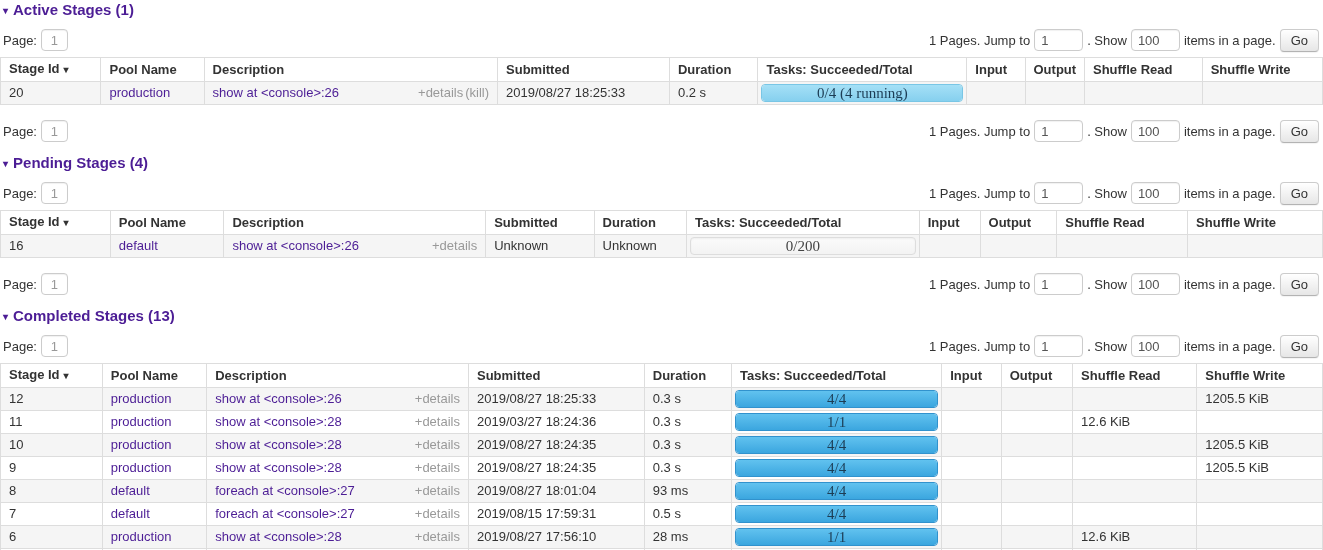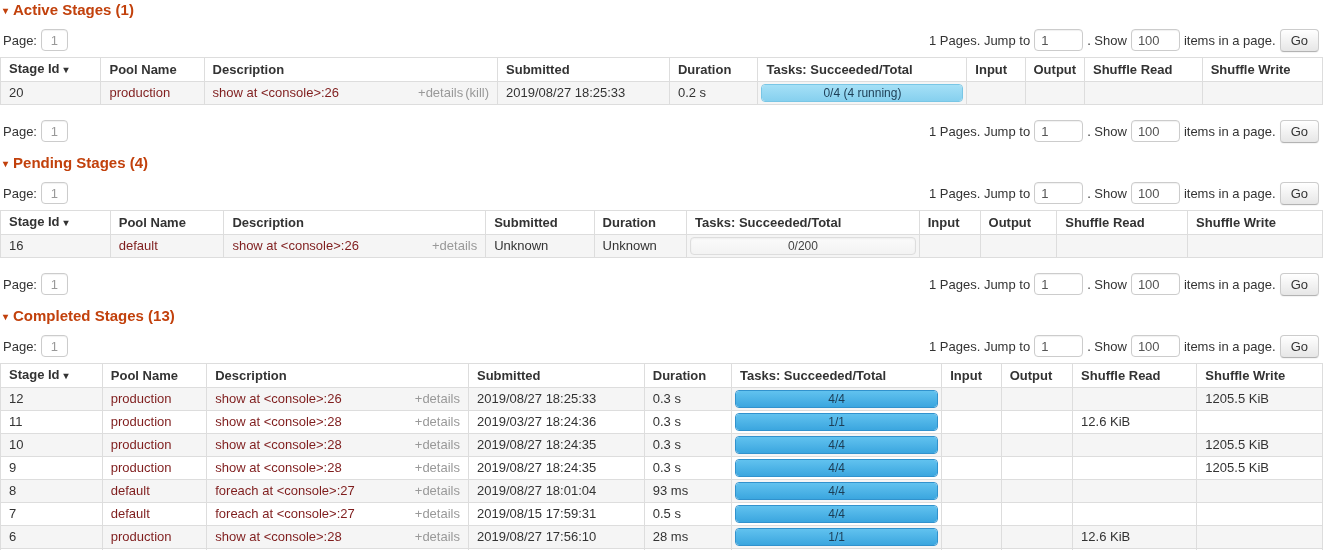--- a/index.html
+++ b/index.html
@@ -5,21 +5,21 @@
   * { box-sizing: border-box; }
   html,body { margin:0; padding:0; }
   body {
     width:1323px; height:550px; overflow:hidden;
     background:#ffffff; color:#333;
     font-family:"Liberation Sans", sans-serif; font-size:13px;
   }
   #app { padding:1px 0 0 0; }
 
   .section-title {
-    font-size:15px; font-weight:bold; color:#c2410c;
+    font-size:15px; font-weight:bold; color:#4c1d95;
     margin:1px 0 9px 3px; cursor:pointer; line-height:15px;
   }
   .section-title .tri { display:inline-block; font-size:10px; margin-right:5px; vertical-align:1px; }
 
   .page-row {
     display:flex; justify-content:space-between; align-items:center;
     margin:0 4px 4px 3px; height:26px;
   }
   .page-row.bottom { margin-bottom:11px; }
   .page-left, .page-right { display:flex; align-items:center; gap:4px; }
@@ -47,39 +47,39 @@
   th, td {
     border:1px solid #ddd; padding:3px 8px; text-align:left;
     font-size:13px; line-height:16px; height:22px;
     overflow:hidden; white-space:nowrap; vertical-align:middle;
   }
   th { font-weight:bold; color:#333; cursor:pointer; }
   th .sort-tri { font-size:10px; margin-left:4px; }
   tbody tr:nth-child(odd) { background:#f5f5f5; }
   tbody tr:nth-child(even) { background:#ffffff; }
 
-  a.link { color:#7f1d1d; text-decoration:none; cursor:pointer; }
+  a.link { color:#4c1d95; text-decoration:none; cursor:pointer; }
   .desc-cell { display:flex; justify-content:space-between; align-items:center; }
   .desc-extra { display:flex; gap:2px; }
   .gray-link { color:#999; cursor:pointer; }
 
   td.tasks-cell { padding:2px 3px; }
   .progress {
     position:relative; height:18px; border:1px solid #ddd; border-radius:4px;
     background:linear-gradient(#fbfbfb,#f3f3f3); overflow:hidden;
     box-shadow:inset 0 1px 2px rgba(0,0,0,.05);
   }
   .progress .bar { position:absolute; top:0; left:0; bottom:0; border-radius:3px; }
   .progress.done   { border-color:#3192cd; }
   .progress.done .bar    { background:linear-gradient(#61c2ef,#3ba6df); }
   .progress.running { border-color:#79c6e5; }
   .progress.running .bar { background:linear-gradient(#a5e0f6,#86d0ee); }
   .progress .label {
     position:absolute; left:0; right:0; top:0; bottom:0; z-index:2;
-    text-align:center; line-height:17px; color:#1c3d55; font-size:12px;
+    text-align:center; line-height:17px; color:#1c3d55; font-size:15px;font-family:Liberation Serif, serif;
   }
   .progress.empty .label { color:#444; }
 </style>
 </head>
 <body>
 
 <div id="app">
     <div class="section">
       <div class="section-title"><span class="tri">▾</span><span>Active Stages (1)</span></div>
       <div class="page-row top">

